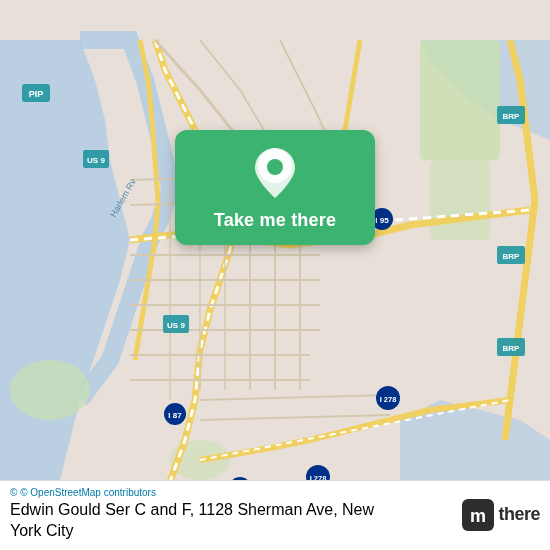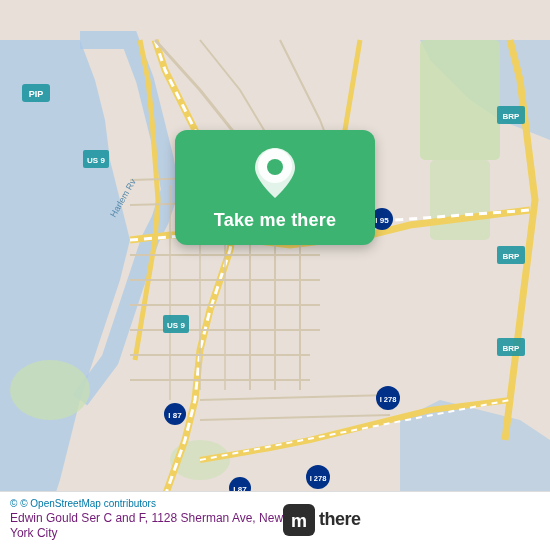--- a/index.html
+++ b/index.html
@@ -24,40 +24,41 @@
     .bottom-bar {
       position: absolute;
       bottom: 0;
       left: 0;
       width: 100%;
       background: #fff;
       padding: 6px 10px 8px 10px;
       border-top: 1px solid #ddd;
       display: flex;
       align-items: center;
+      justify-content: space-between;
     }
 
     .bottom-left {
       display: flex;
       flex-direction: column;
     }
 
     .osm-credit {
       font-size: 10px;
       color: #555;
       margin-bottom: 2px;
     }
 
     .osm-credit span {
       color: #0078a8;
     }
 
     .location-text {
-      font-size: 12px;
-      color: #701a75;
+      font-size: 16px;
+      color: #000000;
       font-weight: 400;
       line-height: 1.3;
     }
 
     .moovit-logo {
       display: flex;
       align-items: center;
       gap: 4px;
       font-size: 18px;
       font-weight: bold;

